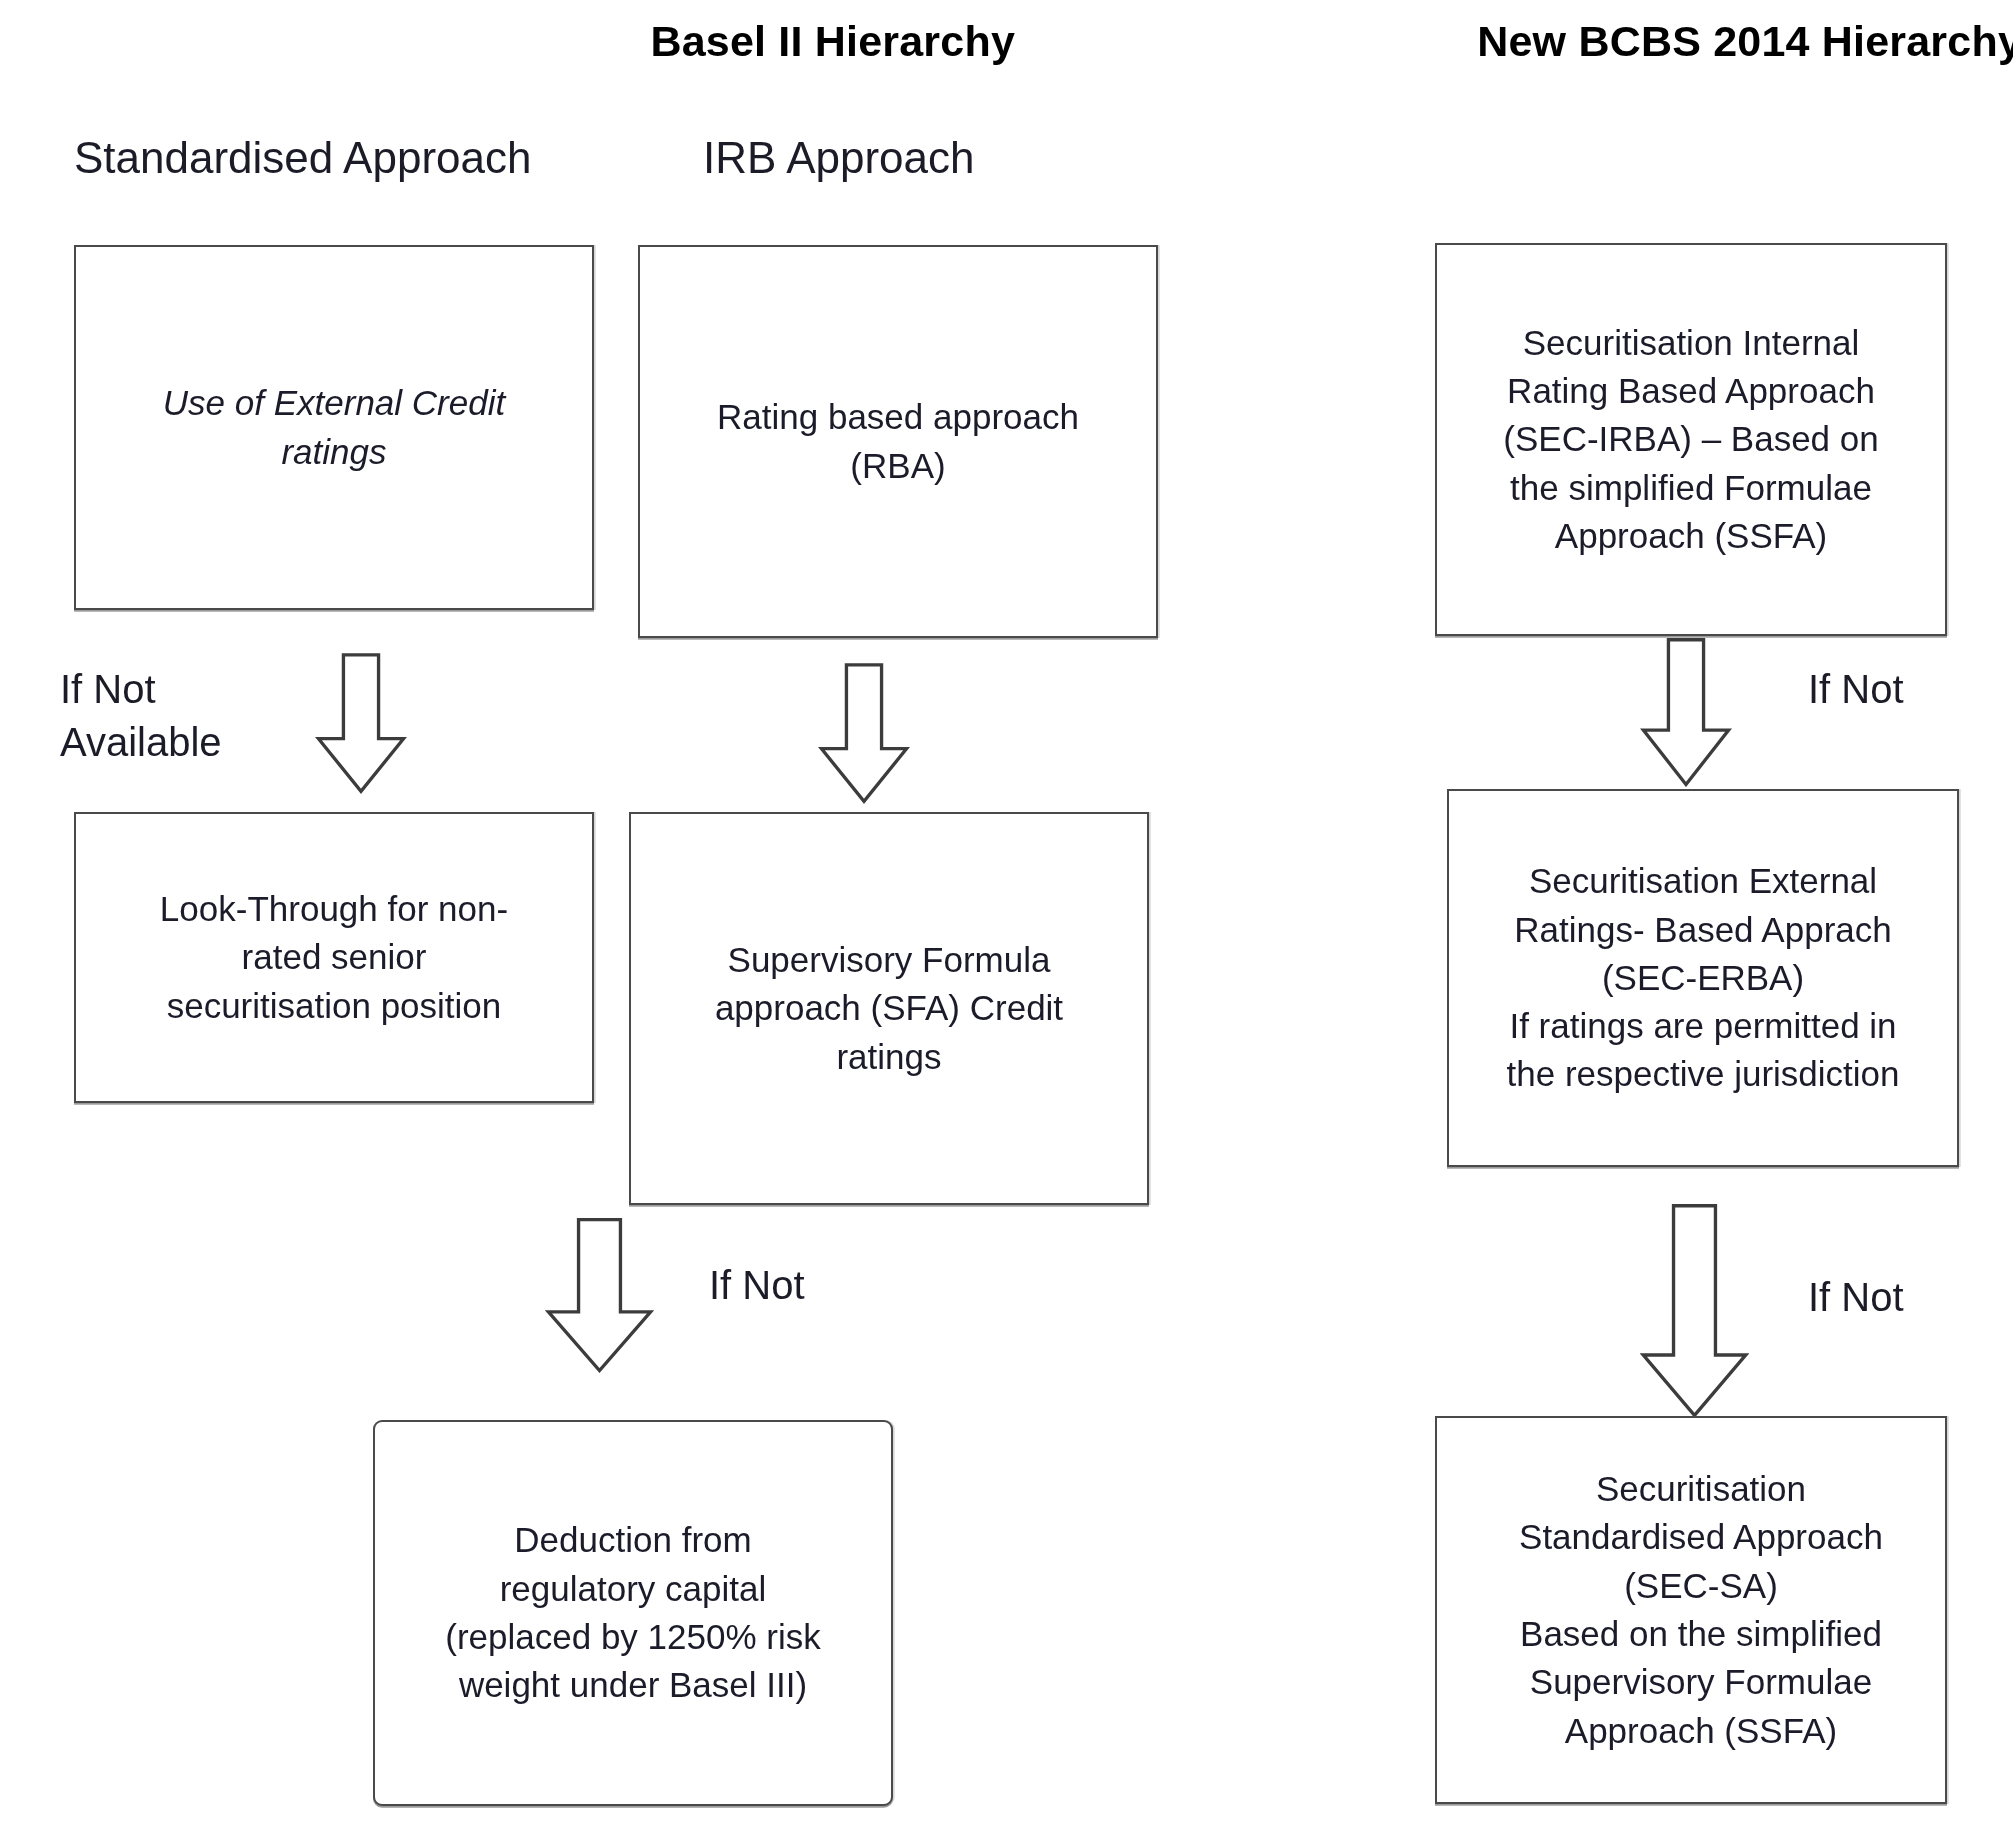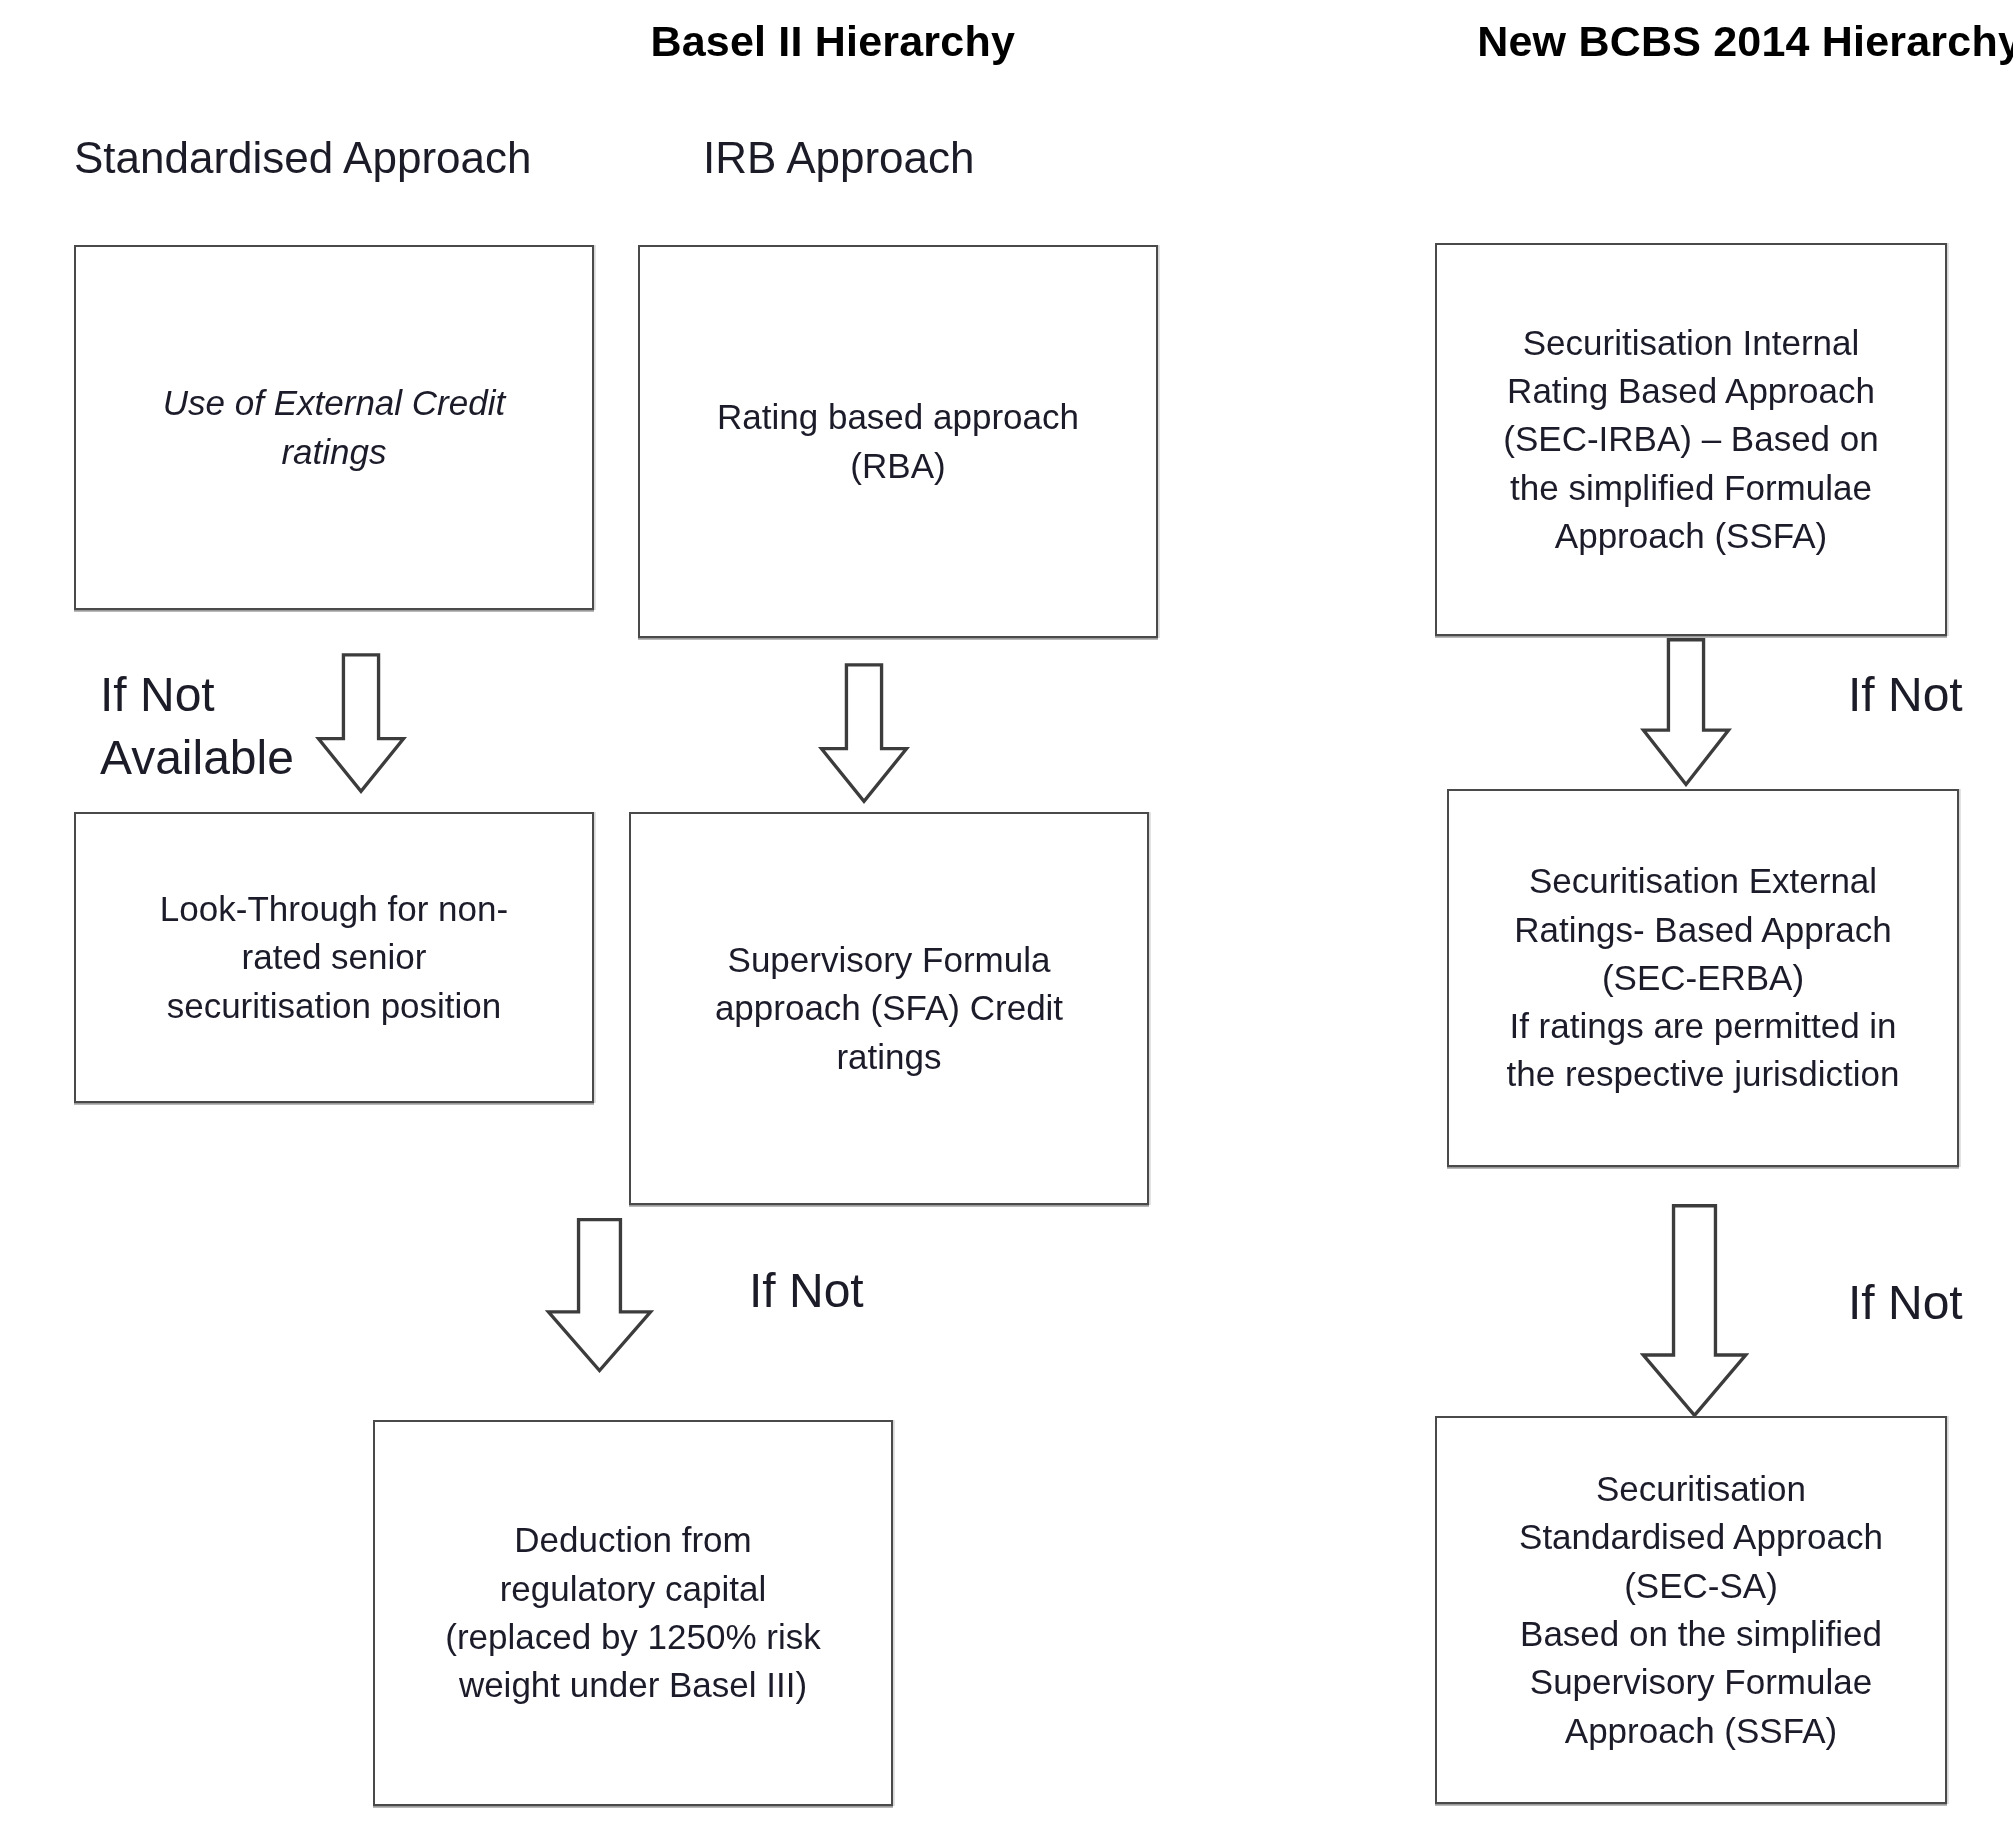--- a/index.html
+++ b/index.html
@@ -54,25 +54,24 @@
     line-height: 1.38;
     text-align: center;
     color: #1b1b2a;
     padding: 0 15px;
     white-space: pre-line;
   }
 
   
   .cond-label {
     position: absolute;
-    font-size: 48px;
+    font-size: 40px;
     line-height: 1.32;
     color: #1c1c28;
     white-space: pre-line;
-    margin-left: 40px;
   }
 
   
   .arrow {
     position: absolute;
   }
   .arrow svg { display: block; }
 </style>
 </head>
 <body>
@@ -158,21 +157,21 @@
   <div class="arrow" style="left: 1640px; top: 1204px;">
     <svg width="109" height="214" viewBox="0 0 130 255">
       <polygon points="40,2 90,2 90,180 126,180 65,252 4,180 40,180" fill="#ffffff" stroke="#3c3c3c" stroke-width="4" stroke-linejoin="miter"></polygon>
     </svg>
   </div>
 
   <div class="cond-label" style="left: 709px; top: 1259px;">If Not</div>
 
   <div class="cond-label" style="left: 1808px; top: 1271px;">If Not</div>
 
-  <div class="flow-box" style="left: 373px; top: 1420px; width: 520px; height: 386px;">
+  <div class="flow-box" style="left: 373px; top: 1420px; width: 520px; height: 386px; border-radius: 9px;">
     <div class="box-text">Deduction from
 regulatory capital
 (replaced by 1250% risk
 weight under Basel III)</div>
   </div>
 
   <div class="flow-box" style="left: 1435px; top: 1416px; width: 512px; height: 388px; padding-left: 20px;">
     <div class="box-text">Securitisation
 Standardised Approach
 (SEC-SA)

